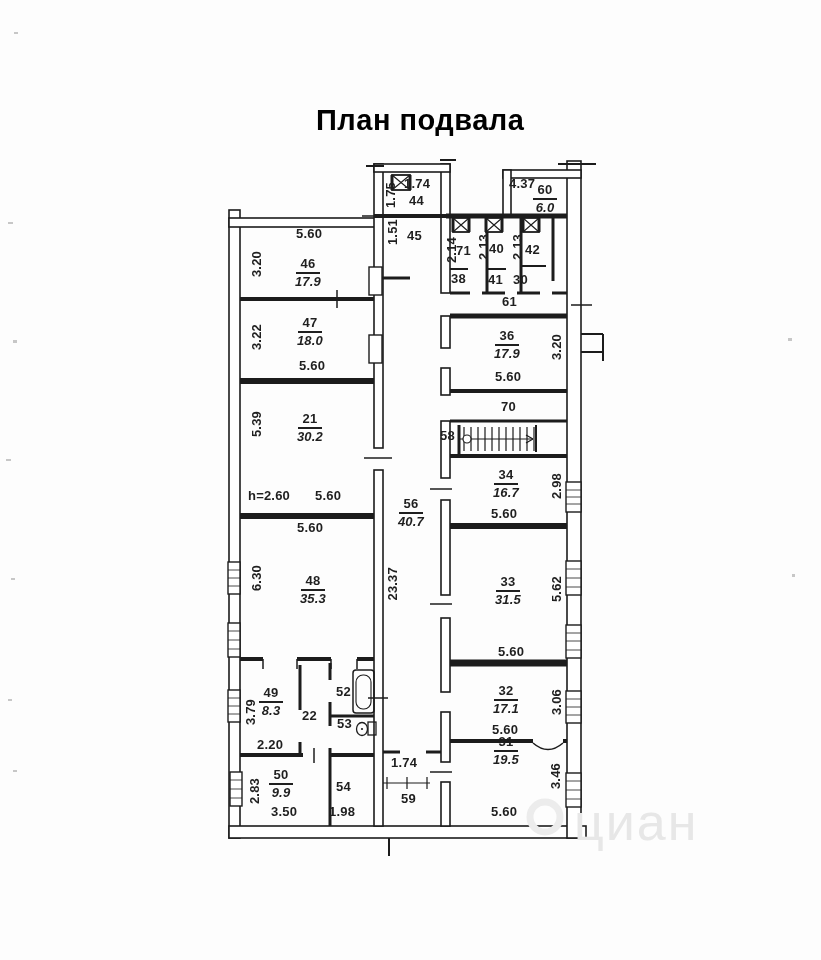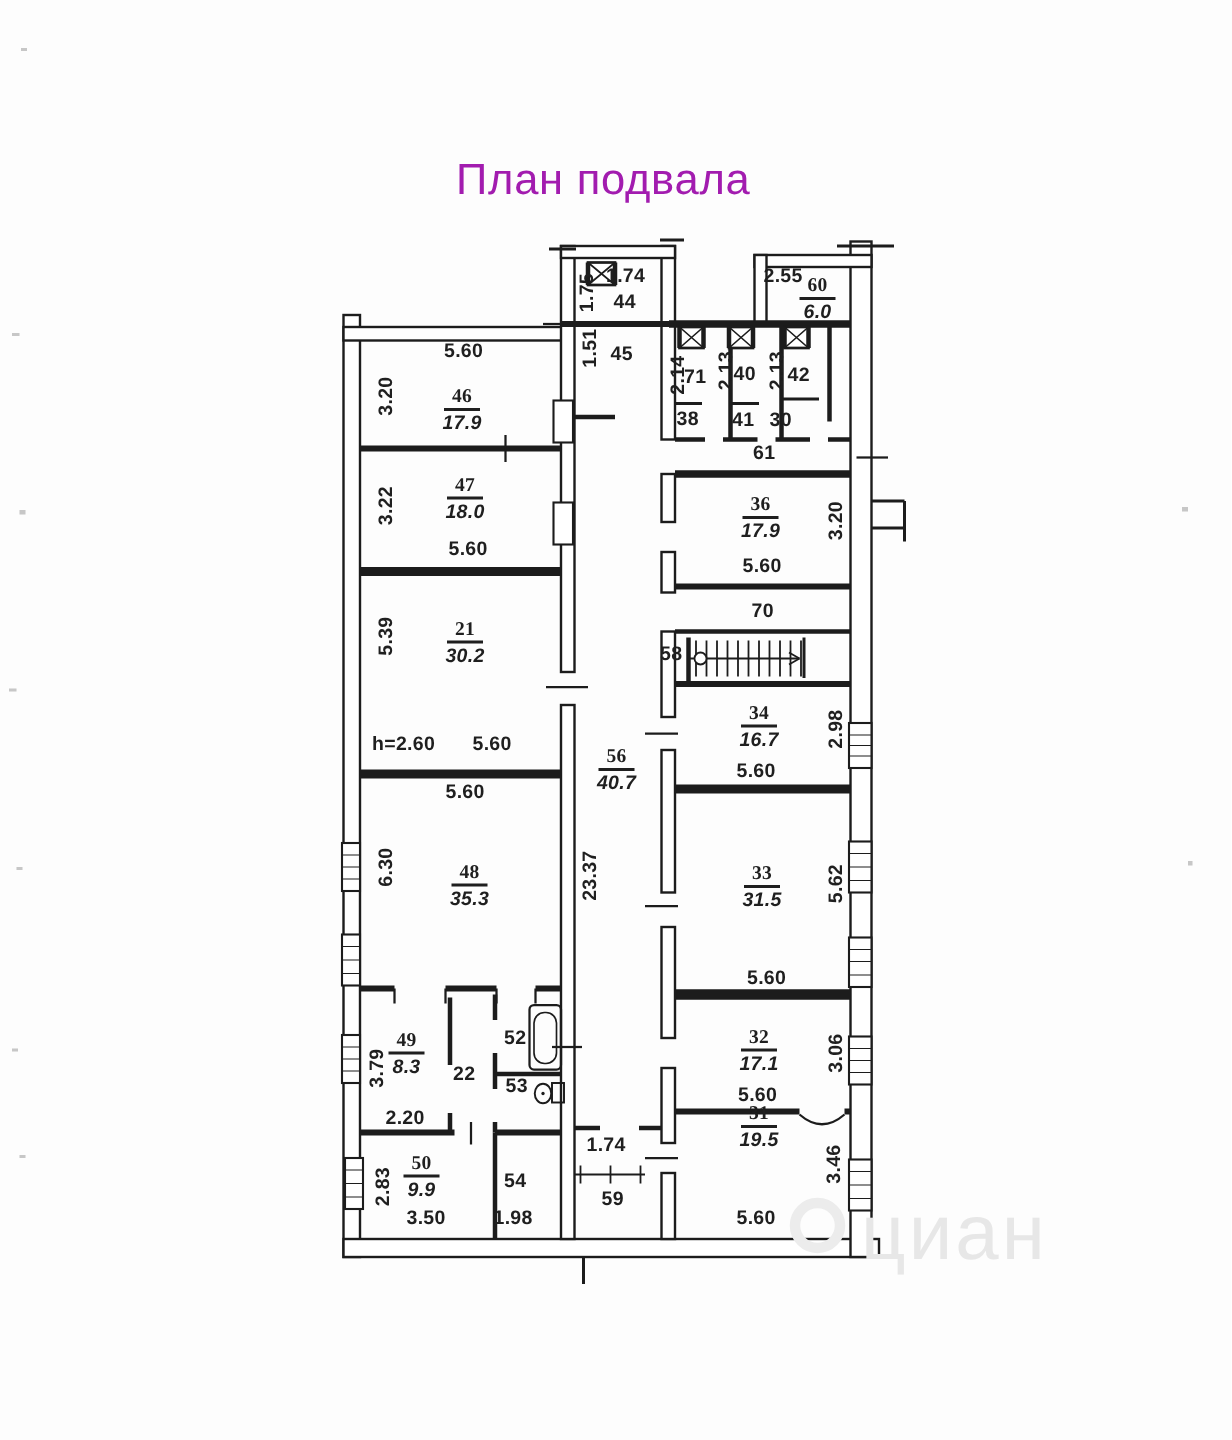--- a/index.html
+++ b/index.html
@@ -13,25 +13,25 @@
     white-space:nowrap;line-height:1;letter-spacing:.2px;
   }
   .vlbl{
     position:absolute;font-size:13px;font-weight:700;color:#1f1f1f;
     writing-mode:vertical-rl;transform:rotate(180deg);line-height:1;letter-spacing:.2px;
   }
   .frac{
     position:absolute;text-align:center;line-height:1.1;color:#1f1f1f;
     font-size:13px;font-weight:700;letter-spacing:.2px;
   }
-  .frac .fnum{display:inline-block;border-bottom:2px solid #1f1f1f;padding:0 5px 1px;font-family:Liberation Serif, serif;}
+  .frac .fnum{display:inline-block;border-bottom:2px solid #1f1f1f;padding:0 5px 1px;}
   .frac .farea{display:block;padding-top:1px;font-style:italic;}
   .title{
-    position:absolute;left:304px;top:104px;font-size:29px;font-weight:400;
-    color:#a21caf;letter-spacing:.5px;white-space:nowrap;
+    position:absolute;left:316px;top:104px;font-size:29px;font-weight:700;
+    color:#000000;letter-spacing:.5px;white-space:nowrap;
   }
   .watermark{
     position:absolute;left:574px;top:792px;font-size:52px;font-weight:400;
     color:#e7e7e7;letter-spacing:2px;white-space:nowrap;
   }
   .speck{position:absolute;background:#9a9a9a;opacity:.55;}
 </style>
 </head>
 <body>
 
@@ -201,21 +201,21 @@
 
   <div class="title">План подвала</div>
   <div class="watermark">циан</div>
 
   <div class="lbl" style="left:404px;top:177px">1.74</div>
   <div class="lbl" style="left:409px;top:194px">44</div>
   <div class="vlbl" style="left:384px;top:182px">1.75</div>
   <div class="vlbl" style="left:386px;top:219px">1.51</div>
   <div class="lbl" style="left:407px;top:229px">45</div>
 
-  <div class="lbl" style="left:509px;top:177px">2.55</div>
+  <div class="lbl" style="left:509px;top:177px">4.37</div>
   <div class="frac" style="left:527px;top:183px;width:36px">
     <span class="fnum">60</span>
     <span class="farea">6.0</span>
   </div>
 
   <div class="vlbl" style="left:445px;top:237px">2.14</div>
   <div class="lbl" style="left:456px;top:244px">71</div>
   <div class="lbl" style="left:451px;top:272px">38</div>
   <div class="vlbl" style="left:477px;top:234px">2.13</div>
   <div class="lbl" style="left:489px;top:242px">40</div>

